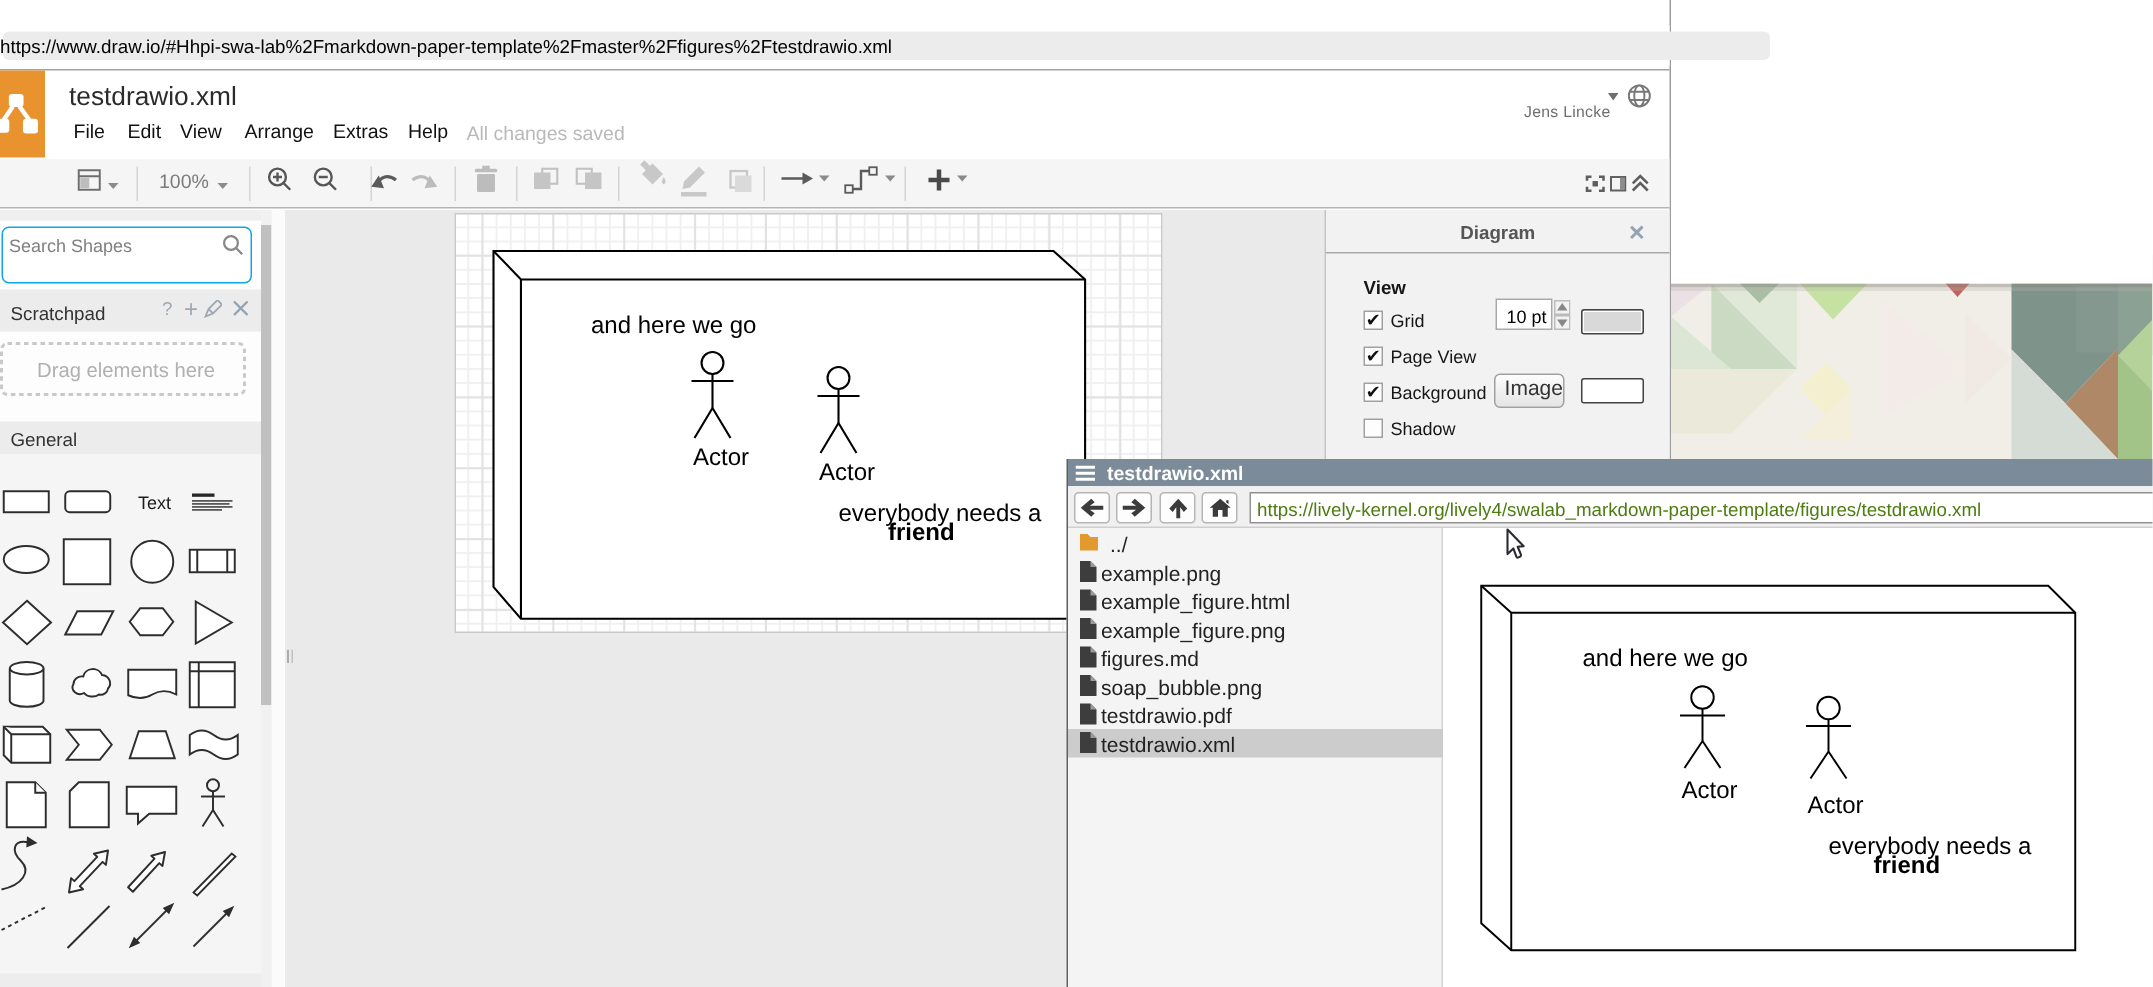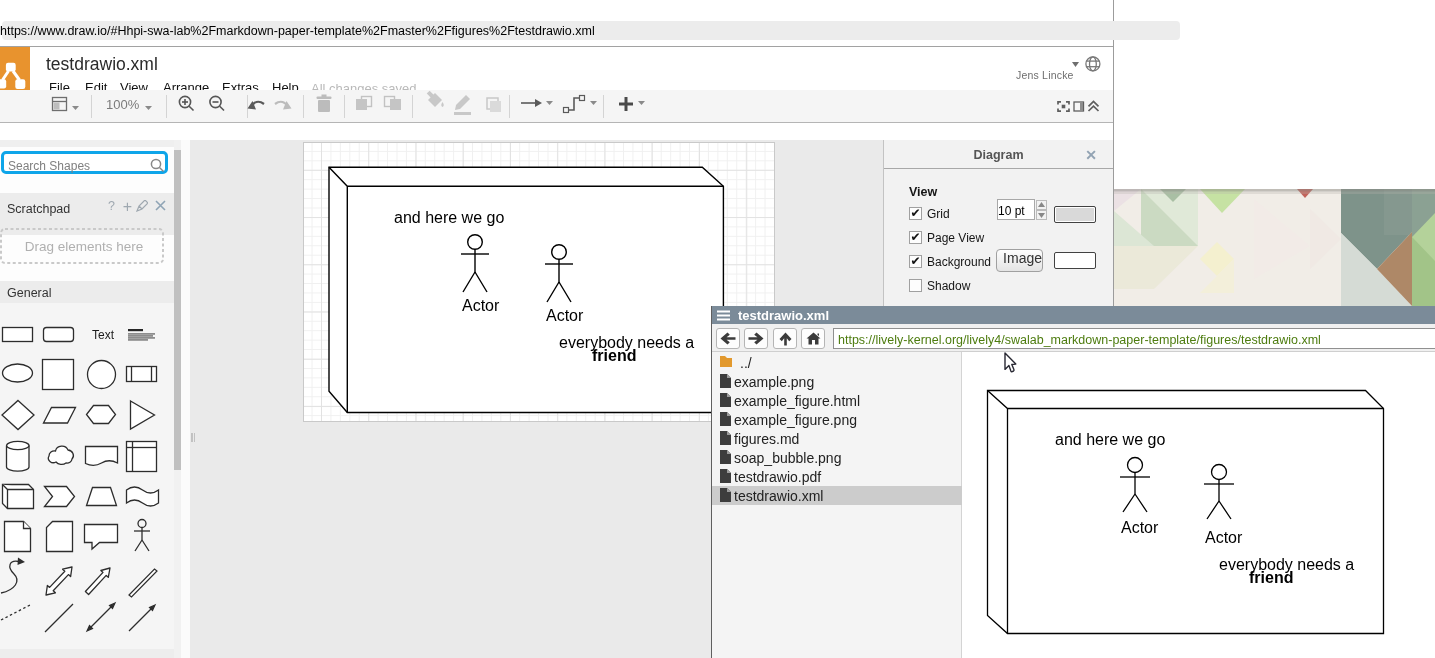--- a/index.html
+++ b/index.html
@@ -15,28 +15,28 @@
 #urlinput { position:absolute; left:2px; top:4px; width:1178px; height:19px; background:#ececec; border-radius:4px; }
 #urlinput span { position:absolute; left:-2px; top:3px; font-size:12.5px; color:#000; white-space:nowrap; }
 #w1border { left:0; top:45.5px; width:1113px; height:1.5px; background:#a2a2a2; }
 
 #logo { left:0; top:47px; width:29.5px; height:57.5px; background:#e8932e; }
 #dtitle { left:46px; top:54px; font-size:17.5px; color:#2b2b2b; }
 #menubar { left:48px; top:80px; height:18px; font-size:13px; color:#111; }
 #menubar span { position:absolute; top:0; }
 #savemsg { left:311px; top:81px; font-size:13px; color:#b9b9b9; }
 
-#toolbar { left:0; top:90px; width:1113px; height:33px; background:#f5f5f5; border-bottom:1px solid #b5b5b5; }
+#toolbar { left:0; top:106px; width:1113px; height:33px; background:#f5f5f5; border-bottom:1px solid #b5b5b5; }
 .tsep { position:absolute; top:5px; width:1px; height:23px; background:#d4d4d4; }
 
 #mainarea { left:0; top:140px; width:1113px; height:518px; background:#eaeaea; }
 #sidebar { left:0; top:140px; width:174px; height:518px; background:#fdfdfd; }
-#searchbox { position:absolute; left:1px; top:11px; width:167px; height:23px; border:3px solid #0ea5e9; border-radius:5px; background:#fff; }
+#searchbox { position:absolute; left:1px; top:11px; width:167px; height:38px; border:1px solid #0ea5e9; border-radius:5px; background:#fff; }
 #searchbox span { position:absolute; left:4px; top:5px; font-size:12px; color:#808080; }
-.sechead { position:absolute; left:0; width:174px; height:42px; background:#ececec; font-size:12.5px; color:#333; }
+.sechead { position:absolute; left:0; width:174px; height:28px; background:#ececec; font-size:12.5px; color:#333; }
 .sechead b { position:absolute; left:7px; top:9px; font-weight:normal; }
 #dragzone { position:absolute; left:2px; top:90px; width:164px; height:36px; }
 #dragzone span { position:absolute; width:100%; text-align:center; top:9px; font-size:13.5px; color:#b0b0b0; }
 #palette { position:absolute; left:0; top:163px; width:174px; height:355px; background:#f5f5f5; }
 #sidescroll { left:174px; top:140px; width:7px; height:518px; background:#f1f1f1; }
 #sidethumb { position:absolute; left:0px; top:10px; width:7px; height:320px; background:#c0c0c0; }
 #splitter { left:181px; top:140px; width:9px; height:518px; background:#fbfbfb; }
 #handle { left:191px; top:433px; width:4px; height:9px; }
 
 #page { left:303px; top:142px; width:472px; height:280px; background:#fff; border:1px solid #c9c9c9;
@@ -360,21 +360,21 @@
     </svg>
 
   <div class="abs" id="fpanel">
     <div class="tab">
         <b>Diagram</b>
         <i>✕</i>
       </div>
     <div style="position:absolute;left:25px;top:45px;font-size:12.5px;font-weight:bold;color:#161616">View</div>
     <div class="fchk" style="top:67px">✔</div>
       <div class="flab" style="top:67px">Grid</div>
-    <div style="position:absolute;left:113px;top:59px;width:38px;height:21px;background:#fff;border:1px solid #a8a8a8;font-size:12px;color:#000;text-align:left;padding:4px 3px 0 0">10 pt</div>
+    <div style="position:absolute;left:113px;top:59px;width:38px;height:21px;background:#fff;border:1px solid #a8a8a8;font-size:12px;color:#000;text-align:right;padding:4px 3px 0 0">10 pt</div>
     <svg class="abs" style="left:152px;top:60px" width="11" height="20">
         <g fill="#888">
           <path d="M5.5 2 L9 7 L2 7 Z"></path>
           <path d="M5.5 18 L9 13 L2 13 Z"></path>
         </g>
         <rect x="0.5" y="0.5" width="10" height="9" fill="none" stroke="#bbb"></rect>
         <rect x="0.5" y="10.5" width="10" height="9" fill="none" stroke="#bbb"></rect>
       </svg>
     <div style="position:absolute;left:170px;top:66px;width:42px;height:17px;background:#d9d9d9;border:1px solid #424242;border-radius:2px;box-shadow:inset 0 0 0 1px #fff"></div>
     <div class="fchk" style="top:91px">✔</div>

